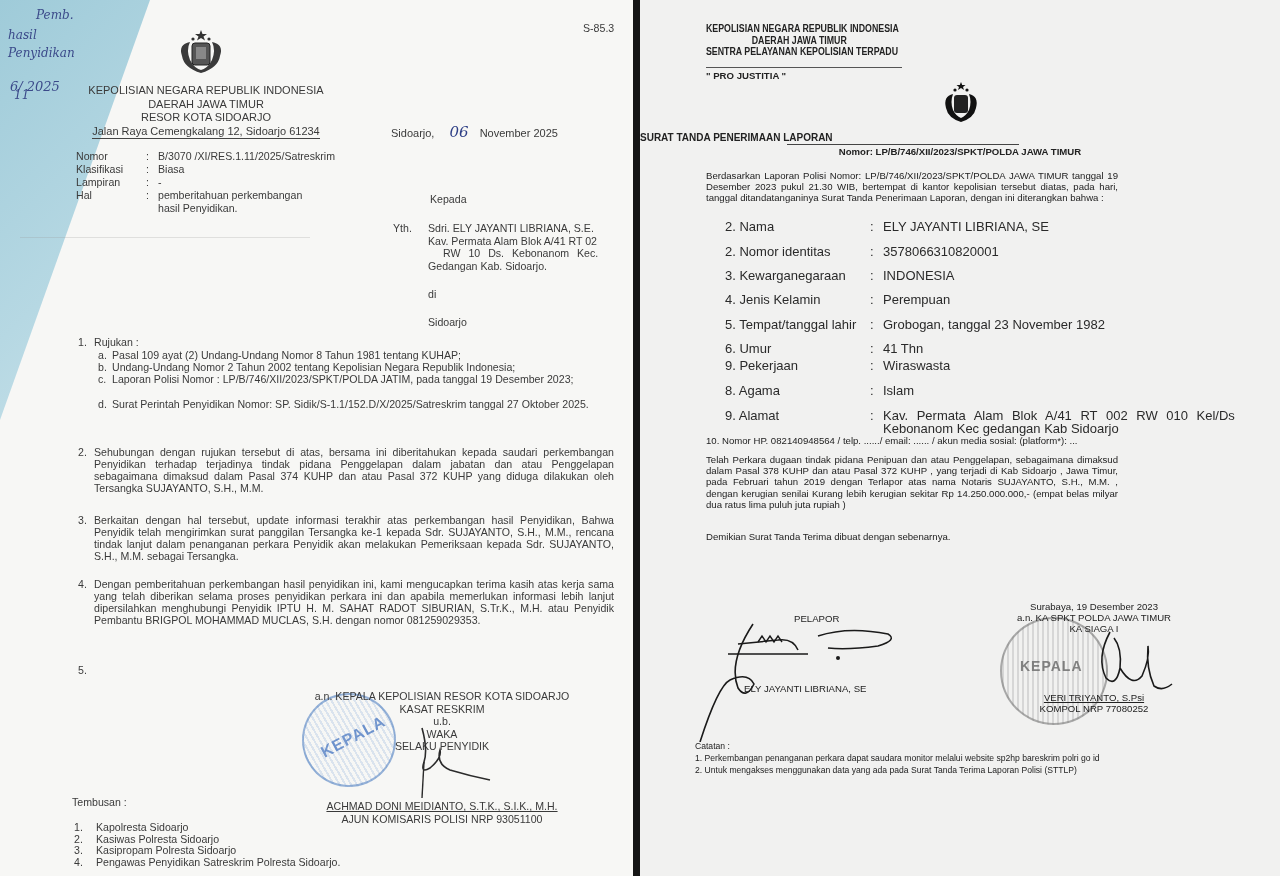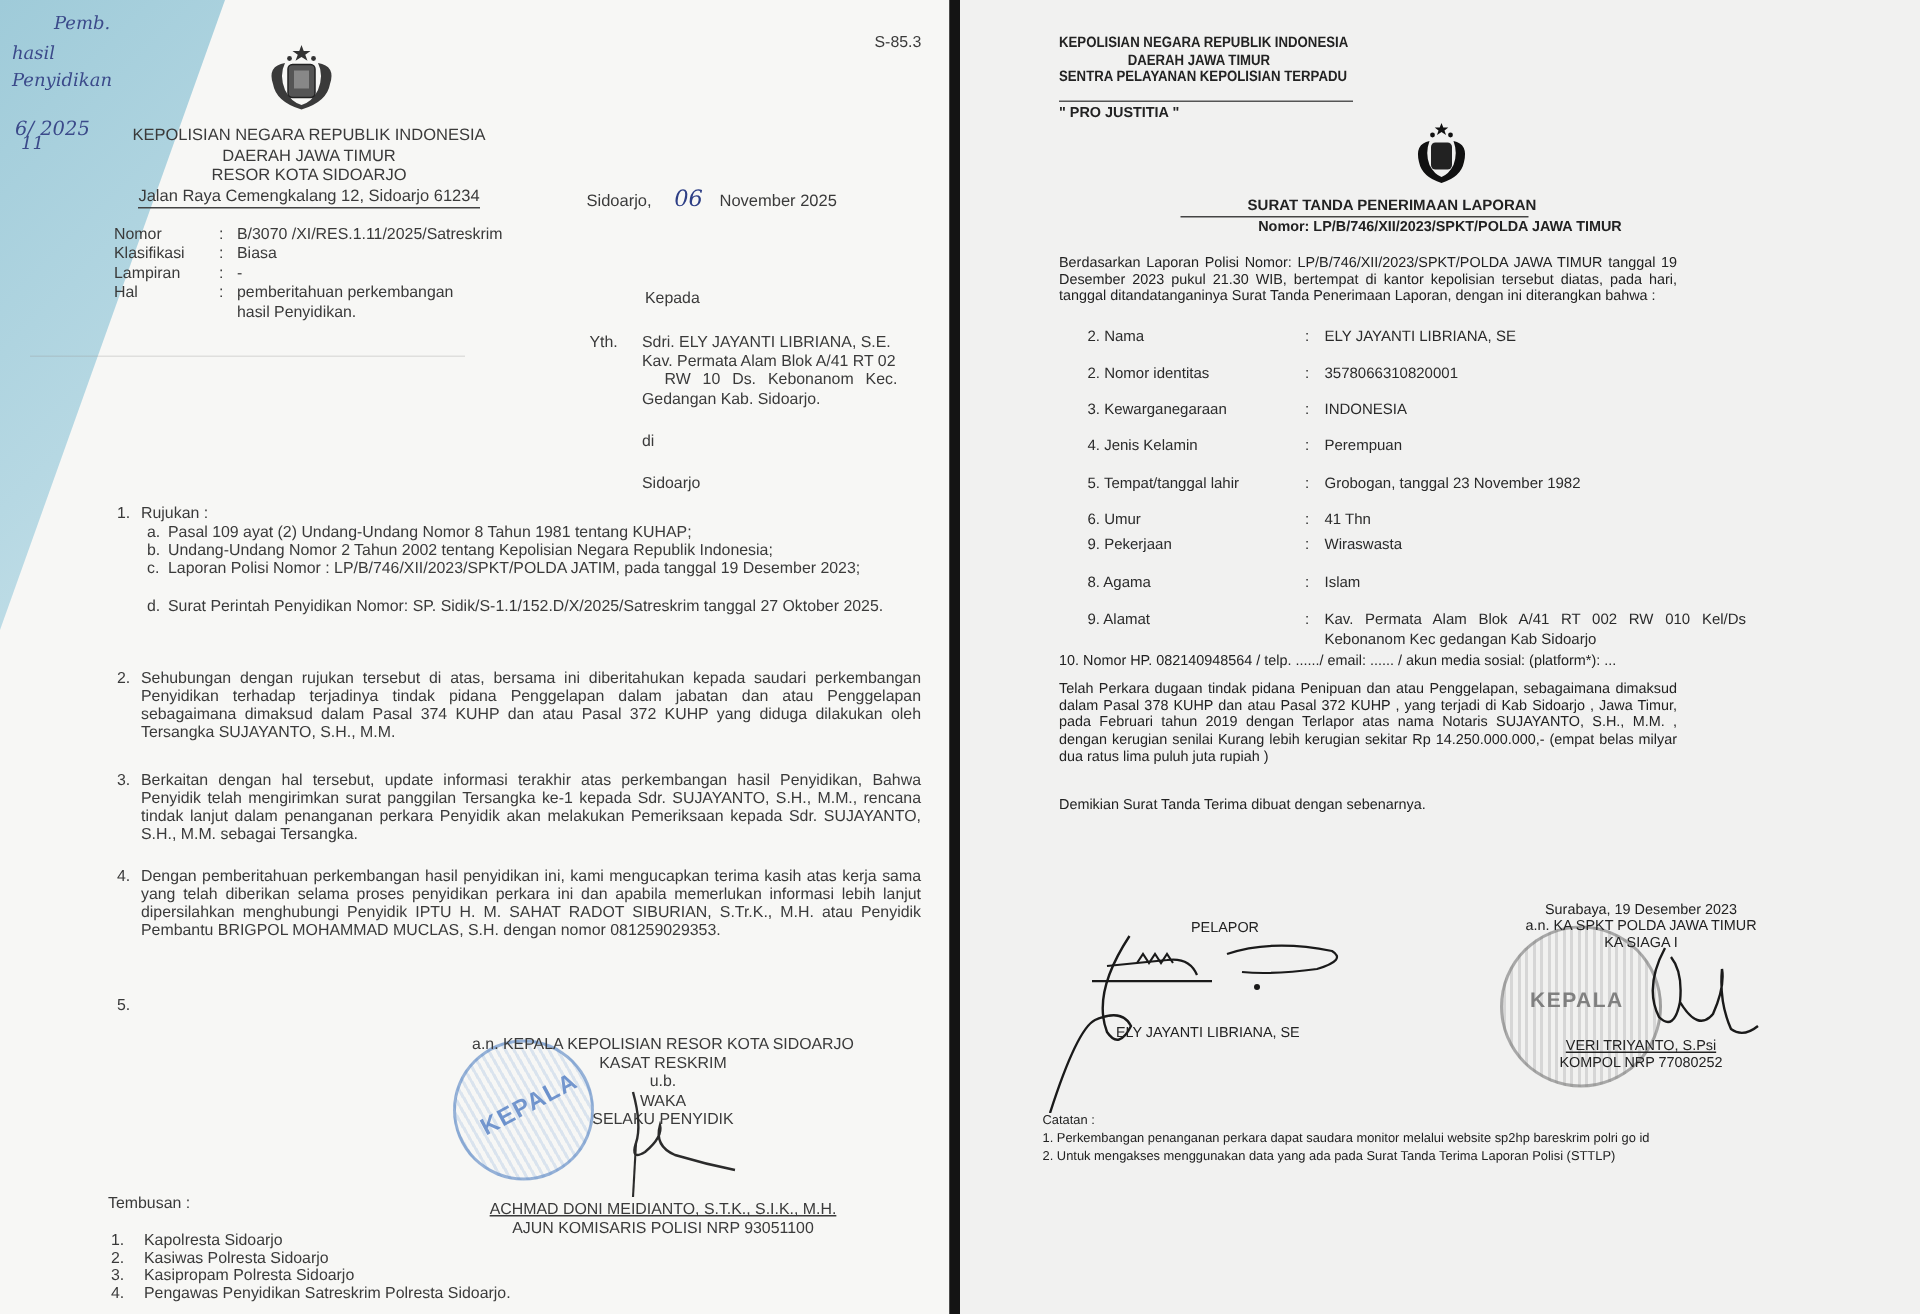--- a/index.html
+++ b/index.html
@@ -30,21 +30,21 @@
 
   .stamp-circle { position: absolute; border-radius: 50%; border: 2px solid rgba(70,120,190,0.55);
     background: repeating-linear-gradient(60deg, rgba(90,140,210,0.18) 0 2px, transparent 2px 5px); }
   .stamp-label { position: absolute; font-weight: bold; color: rgba(60,110,190,0.7); transform: rotate(-28deg); letter-spacing: 1px; }
   .grey-stamp { border-color: rgba(120,120,120,0.6); background: repeating-linear-gradient(90deg, rgba(110,110,110,0.2) 0 2px, transparent 2px 5px); }
   .grey-stamp-label { color: rgba(110,110,110,0.85); transform: none; }
 
   .u { text-decoration: underline; }
   .bold { font-weight: bold; }
 
-  .id-row { position: absolute; left: 725px; font-size: 10px; color: #2a2a2a; white-space: nowrap; }
+  .id-row { position: absolute; left: 725px; font-size: 13px; color: #2a2a2a; white-space: nowrap; }
   .id-row .k { position: absolute; left: 0; }
   .id-row .c { position: absolute; left: 145px; }
   .id-row .v { position: absolute; left: 158px; }
 
   .rt { font-size: 9.6px; line-height: 11.2px; color: #222; }
 </style>
 </head>
 <body>
 
 <div id="left-page" class="page">
@@ -171,21 +171,21 @@
   <div class="abs logo" style="left:300px;top:82px;">
     <svg width="42" height="40" viewBox="0 0 42 40">
       <polygon points="21,0 22.2,3 25.5,3 23,5 24,8 21,6 18,8 19,5 16.5,3 19.8,3" fill="#111"></polygon>
       <circle cx="15" cy="8" r="1.6" fill="#111"></circle>
         <circle cx="27" cy="8" r="1.6" fill="#111"></circle>
       <path d="M6 26 Q3 14 13 12 Q10 20 13 28 Q16 34 21 36 Q26 34 29 28 Q32 20 29 12 Q39 14 36 26 Q34 36 21 40 Q8 36 6 26 Z" fill="#111"></path>
       <rect x="14" y="13" width="14" height="18" rx="3" fill="#222"></rect>
     </svg>
   </div>
 
-  <div class="abs bold" style="left:0;top:132px;width:576px;text-align:center;font-size:10px;color:#222;">SURAT TANDA PENERIMAAN LAPORAN</div>
+  <div class="abs bold" style="left:0;top:132px;width:576px;text-align:left;font-size:10px;color:#222;">SURAT TANDA PENERIMAAN LAPORAN</div>
   <div class="abs" style="left:147px;top:144px;width:232px;height:1px;background:#444;"></div>
   <div class="abs bold" style="left:0;top:146px;width:640px;text-align:center;font-size:9.6px;color:#222;">Nomor: LP/B/746/XII/2023/SPKT/POLDA JAWA TIMUR</div>
 
   <div class="abs rt just" style="left:66px;top:170px;width:412px;">Berdasarkan Laporan Polisi Nomor: LP/B/746/XII/2023/SPKT/POLDA JAWA TIMUR tanggal 19 Desember 2023 pukul 21.30 WIB, bertempat di kantor kepolisian tersebut diatas, pada hari, tanggal ditandatanganinya Surat Tanda Penerimaan Laporan, dengan ini diterangkan bahwa :</div>
 
   <div class="id-row" style="top:219px;left:85px;">
       <span class="k">2. Nama</span>
       <span class="c">:</span>
       <span class="v">ELY JAYANTI LIBRIANA, SE</span>
     </div>

